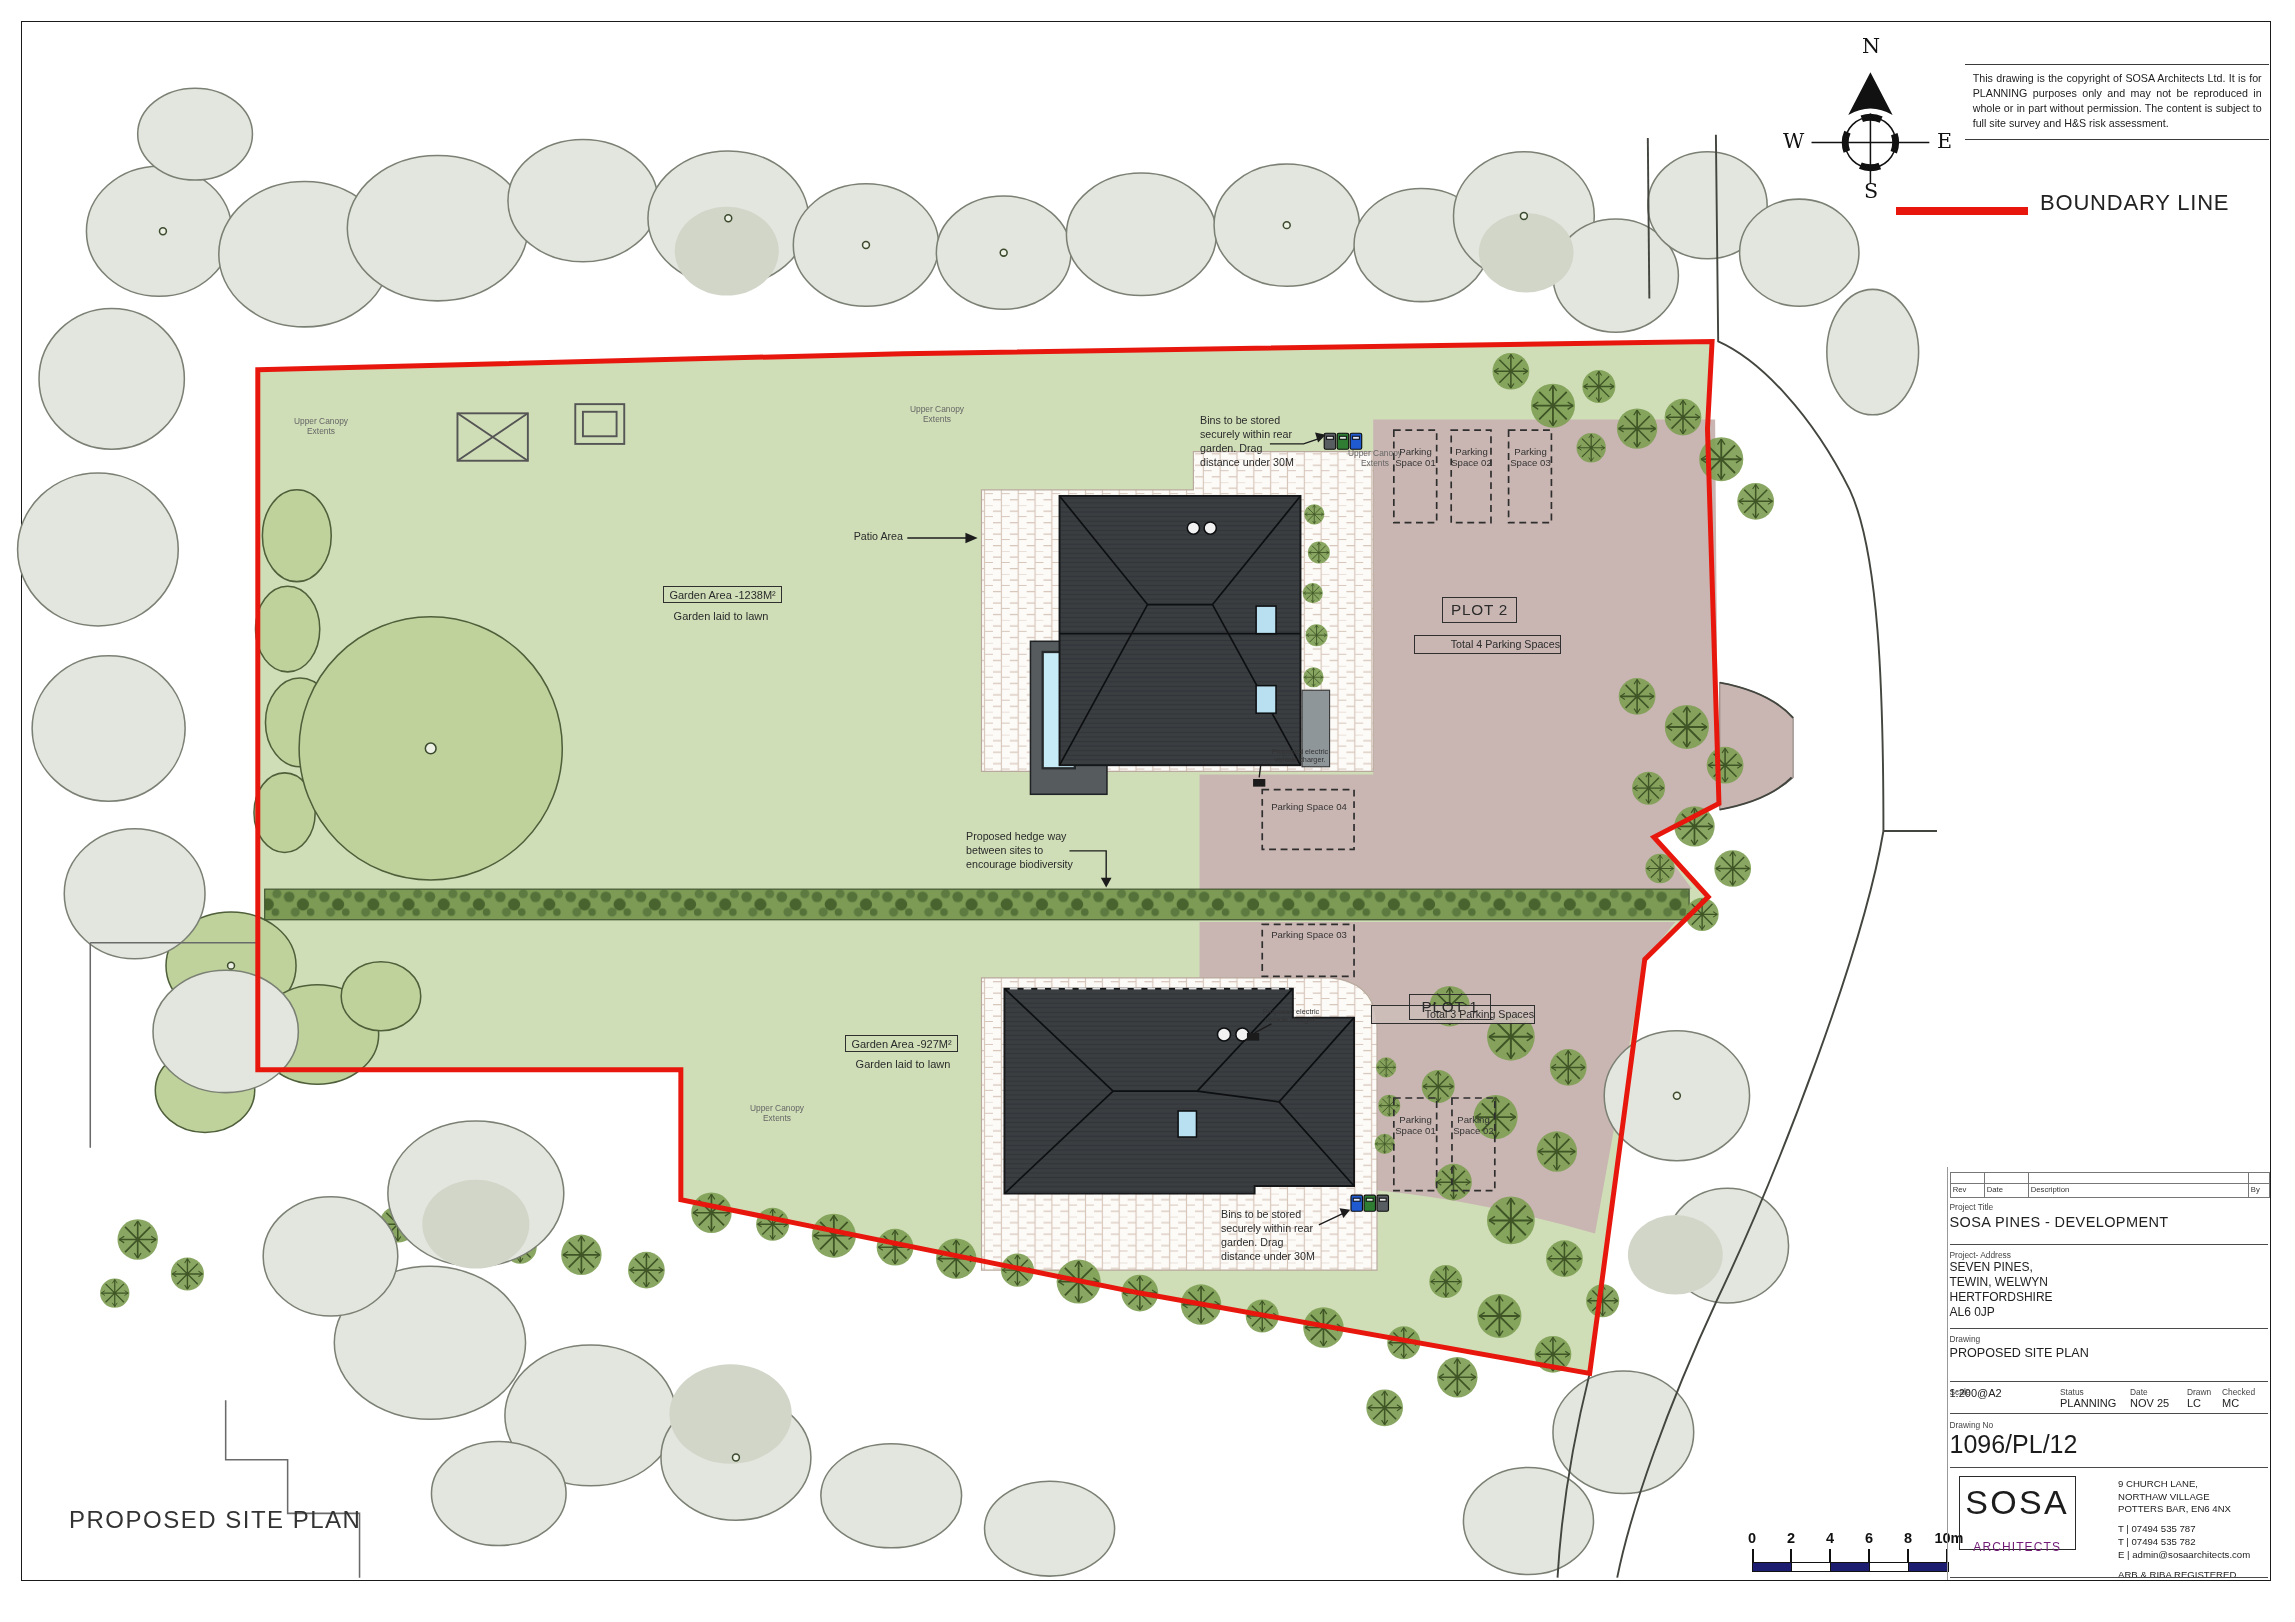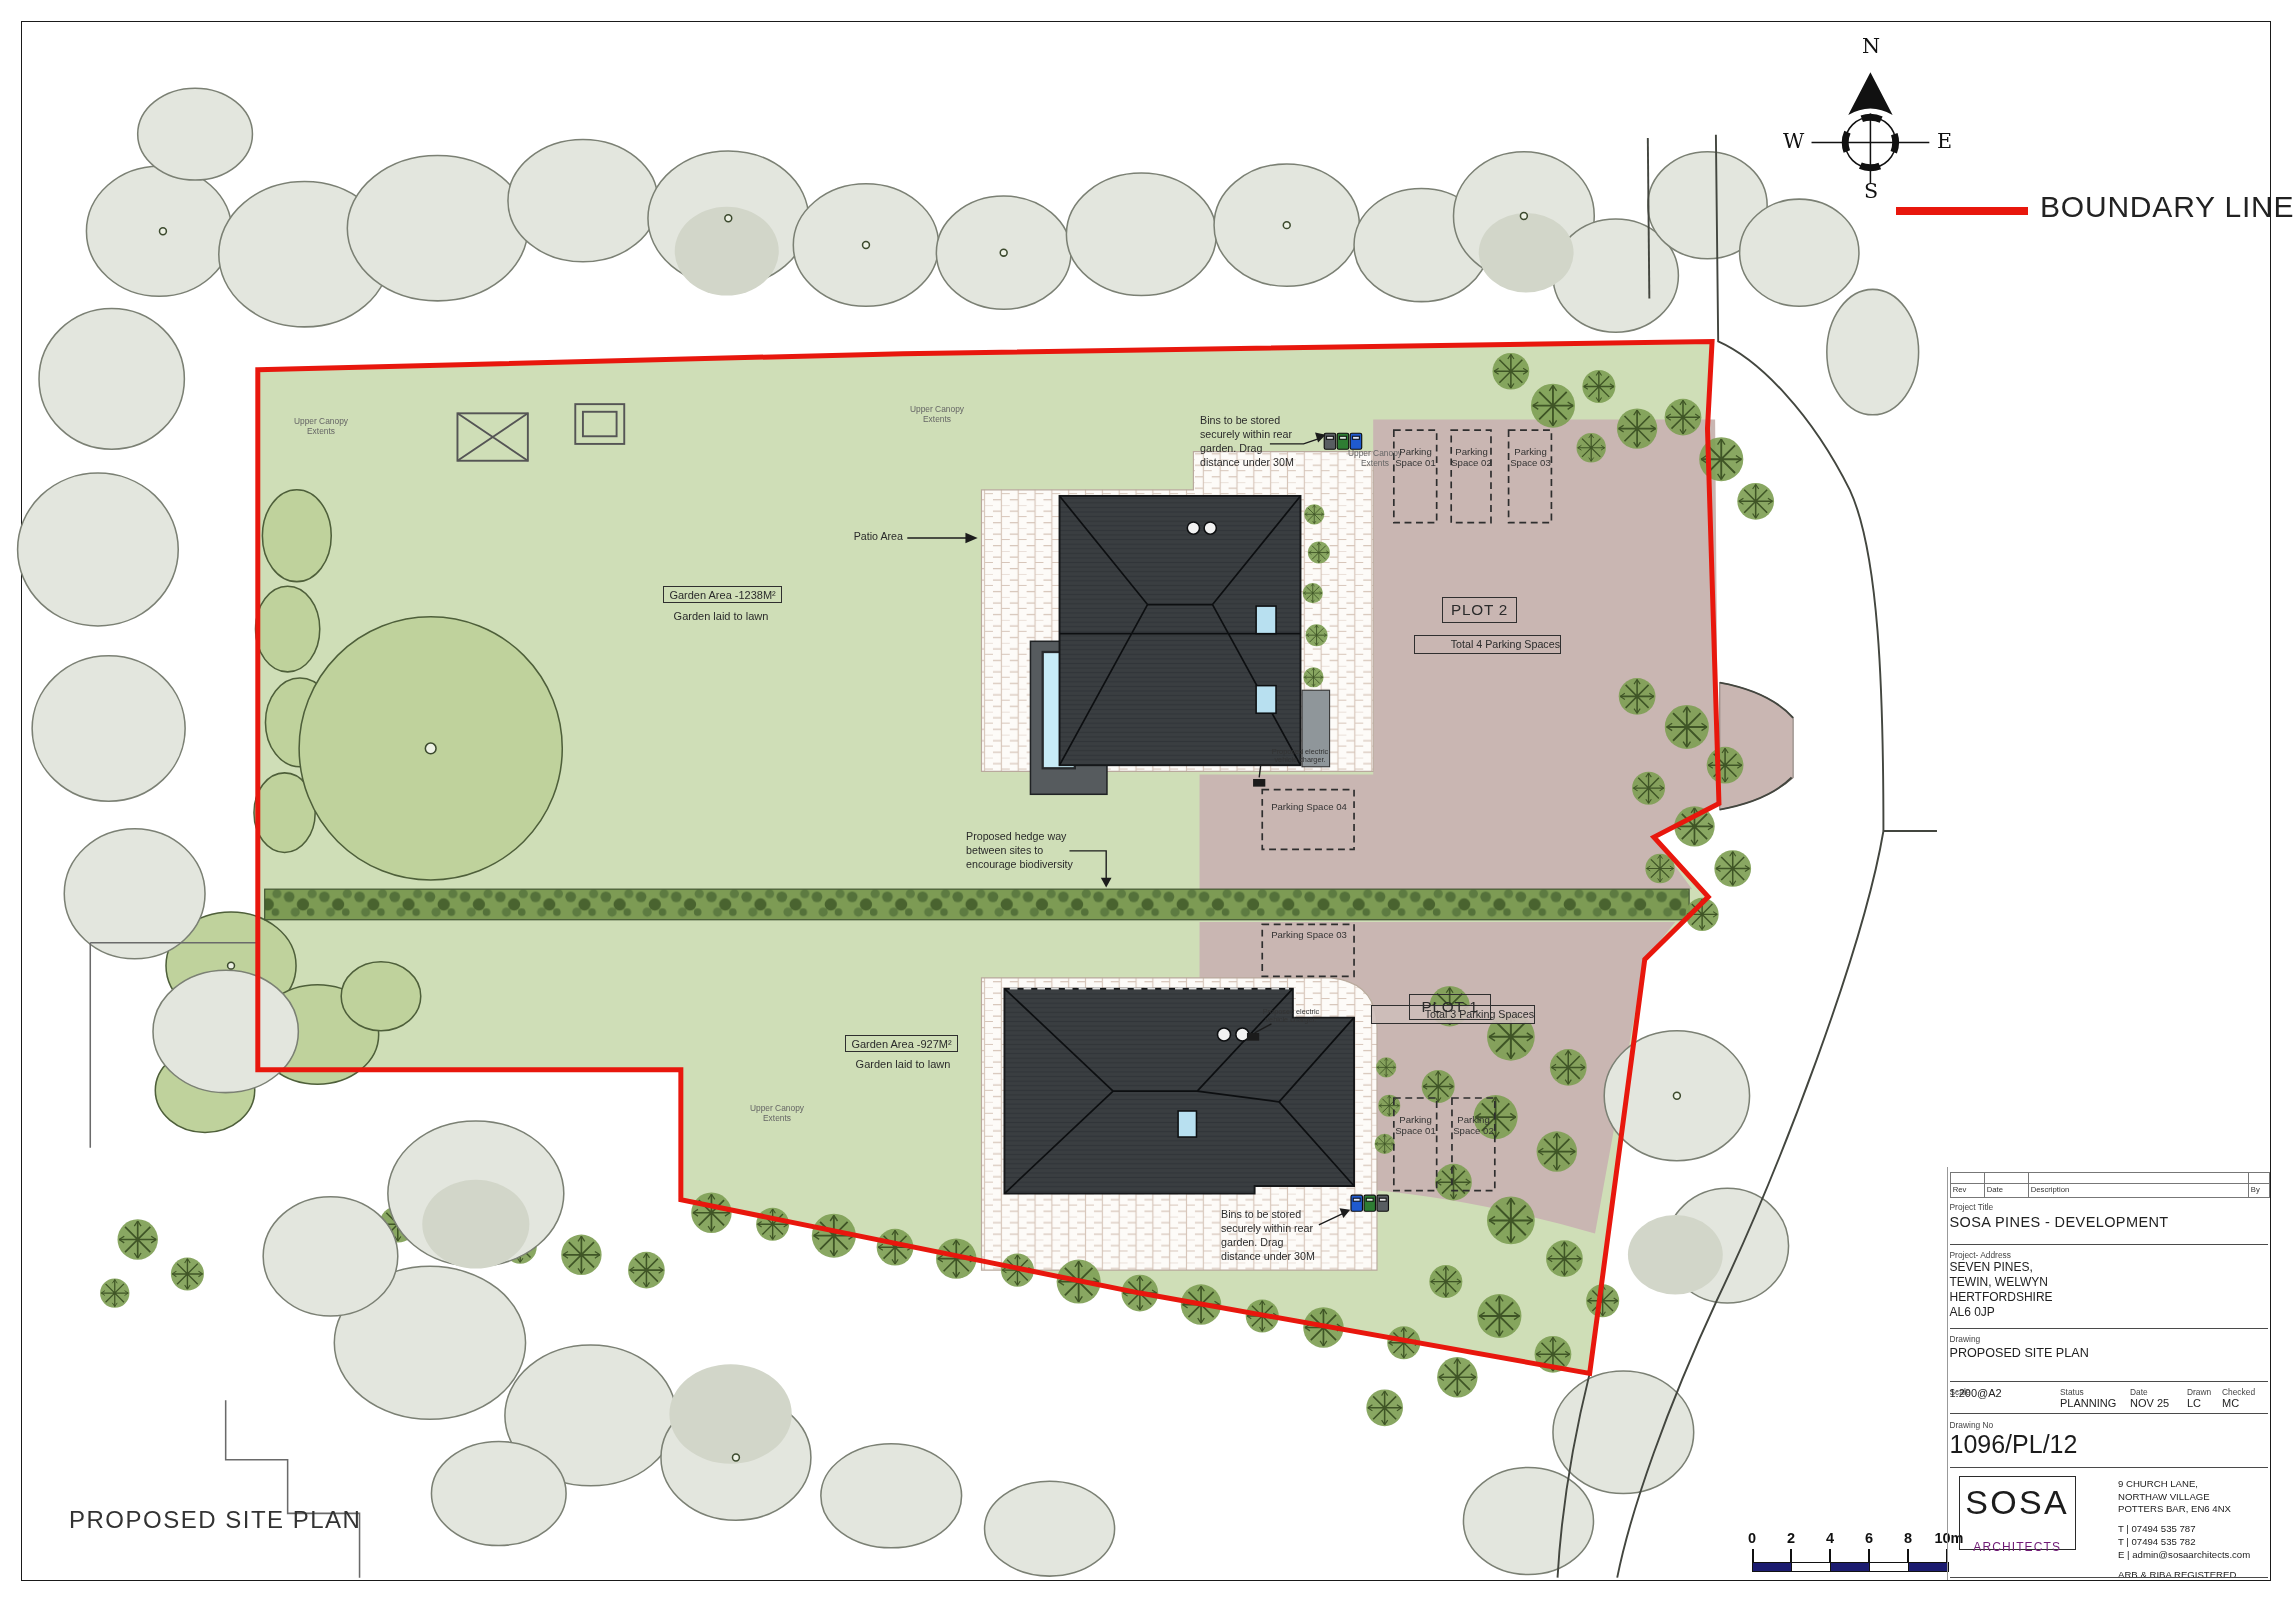--- a/index.html
+++ b/index.html
@@ -7,21 +7,21 @@
         font-family:"Liberation Sans",sans-serif;color:#2b2b2b;}
   .frame{position:absolute;left:21.4px;top:21.4px;width:2248px;height:1558px;border:1.9px solid #1a1a1a;}
   .abs{position:absolute;}
   svg.plan{position:absolute;left:0;top:0;}
   .lbl{position:absolute;color:#2b2b2b;}
   .boxed{border:1.1px solid #2f2f2f;padding:1.5px 5.4px;display:inline-block;background:transparent;}
   .plan-title{font-size:24px;letter-spacing:1.5px;color:#333;}
   .copyright{border-top:1.5px solid #3a3a3a;border-bottom:1.5px solid #3a3a3a;
              font-size:10.7px;line-height:15px;text-align:justify;color:#222;padding:6.1px 7.7px 7.7px 7.7px;}
   .legend-swatch{background:#e8170d;}
-  .legend-label{font-size:30px;letter-spacing:0.8px;color:#222;}
+  .legend-label{font-size:22px;letter-spacing:0.8px;color:#222;}
   .compass-letter{font-family:"DejaVu Serif",serif;font-size:20.7px;color:#111;}
   .note{font-size:10.7px;line-height:14px;}
   .canopy-note{font-size:8.4px;line-height:10px;color:#666;text-align:center;}
   .ev-note{font-size:7.3px;line-height:8.4px;color:#333;text-align:center;}
   .pspace{font-size:9.6px;line-height:10.7px;color:#333;text-align:center;}
   .plot-label{font-size:15.3px;letter-spacing:0.8px;text-align:center;padding:3.1px 0;}
   .total-label{font-size:10.7px;text-align:right;padding:2.3px 0;}
   .garden-box{font-size:11px;}
   .garden-sub{font-size:11px;text-align:center;}
   
@@ -353,20 +353,21 @@
   <div class="lbl boxed plot-label" style="left:1442px;top:597px;width:73px;">PLOT 2</div>
   <div class="lbl boxed total-label" style="left:1414px;top:635px;width:145px;">Total 4 Parking Spaces</div>
   <div class="lbl boxed total-label" style="left:1371px;top:1005px;width:162px;background:rgba(205,190,185,0.9);">Total 3 Parking Spaces</div>
   <div class="lbl boxed plot-label" style="left:1409px;top:994px;width:80px;">PLOT 1</div>
 
   <div class="lbl compass-letter" style="left:1871px;top:34px;transform:translateX(-50%);">N</div>
   <div class="lbl compass-letter" style="left:1783px;top:129px;">W</div>
   <div class="lbl compass-letter" style="left:1937px;top:129px;">E</div>
   <div class="lbl compass-letter" style="left:1871px;top:179px;transform:translateX(-50%);">S</div>
 
+  <div class="lbl copyright" style="left:1965px;top:64px;width:289px;">This drawing is the copyright of SOSA Architects Ltd.  It is for PLANNING purposes only and may not be reproduced in whole or in part without permission.   The content is subject to full site survey and H&amp;S risk assessment.</div>
 
   <div class="abs legend-swatch" style="left:1896px;top:207px;width:132px;height:7.7px;"></div>
   <div class="lbl legend-label" style="left:2040px;top:190px;">BOUNDARY LINE</div>
 
   <div class="lbl plan-title" style="left:69px;top:1506px;">PROPOSED SITE PLAN</div>
 
   <div class="abs" style="left:1752px;top:1530px;width:214px;height:46px;">
     <span class="sb-num" style="left:0px;top:0px;">0</span>
     <span class="sb-num" style="left:39px;top:0px;">2</span>
     <span class="sb-num" style="left:78px;top:0px;">4</span>

